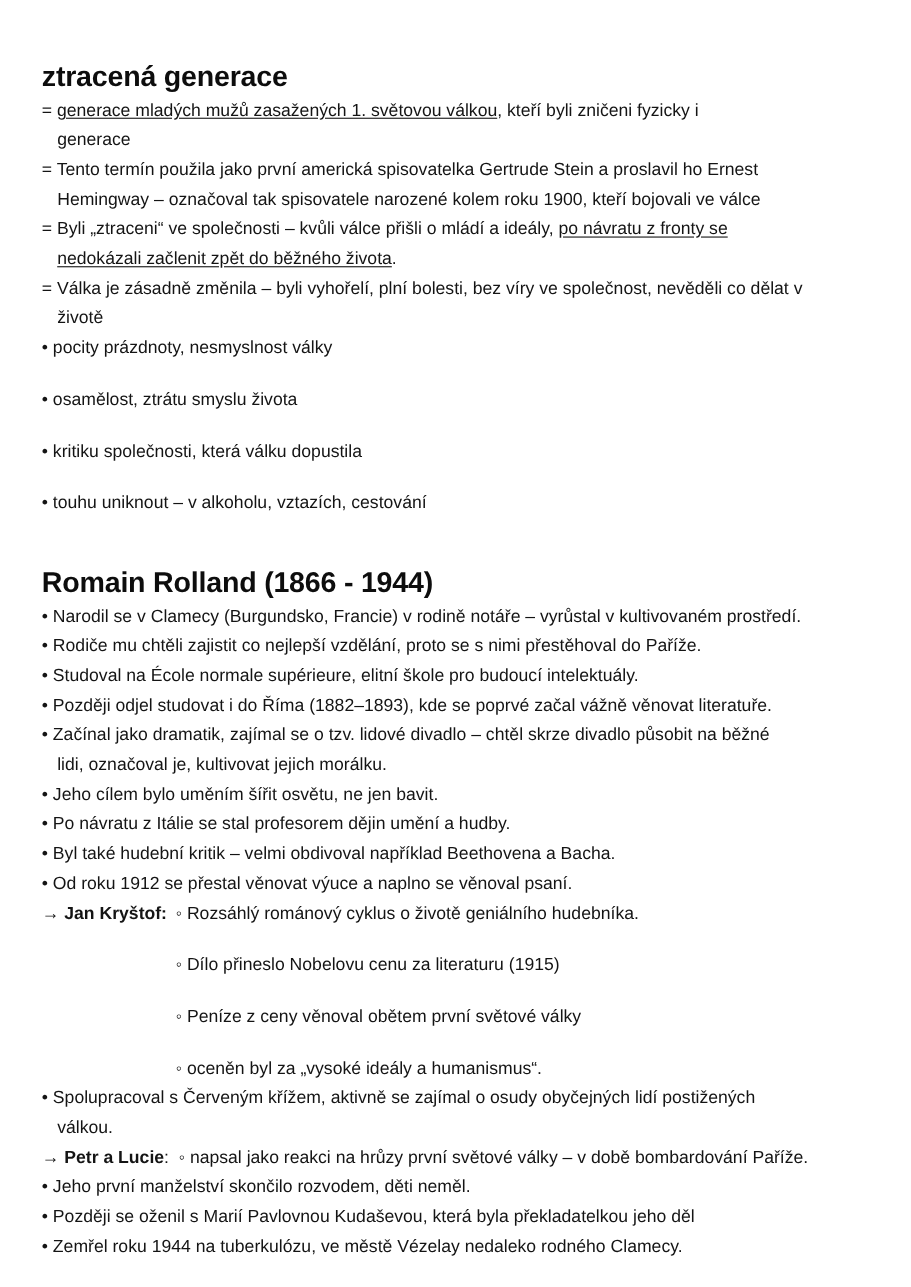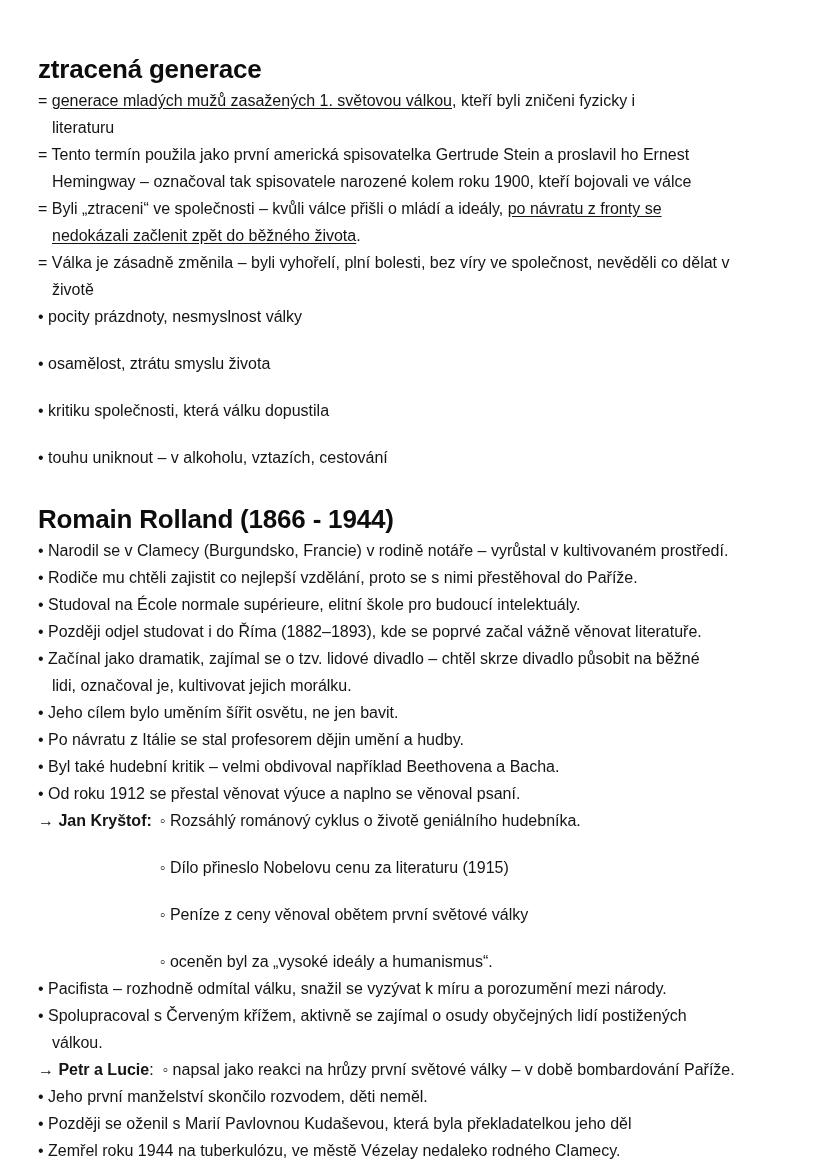--- a/index.html
+++ b/index.html
@@ -7,32 +7,32 @@
       font-family: "Liberation Sans", "DejaVu Sans", sans-serif; color: #141414; }
     .page { position: absolute; left: 38px; top: 51px; width: 770px; }
     h1 { margin: 0; font-size: 26px; font-weight: bold; line-height: 36px; color: #0d0d0d; letter-spacing: -0.2px; }
     .line { font-size: 16px; line-height: 27px; white-space: nowrap; }
     .cont { padding-left: 14px; }
     u { text-underline-offset: 2px; }
     .split { display: flex; }
     .split .lab { font-weight: bold; white-space: nowrap; }
     .split .list { display: flex; flex-direction: column; gap: 20px; }
     .gap { height: 30px; }
-    .sec2 { margin-top: 0; }
+    .sec2 { margin-top: 10px; }
   </style>
 </head>
 <body>
 
 <div class="page">
 
   <h1>ztracená generace</h1>
 
   <div>
     <div class="line"><span>= </span><u>generace mladých mužů zasažených 1. světovou válkou</u><span>, kteří byli zničeni fyzicky i</span></div>
-    <div class="line cont">literaturu</div>
+    <div class="line cont">generace</div>
   </div>
 
   <div>
     <div class="line"><span>= </span><span>Tento termín použila jako první americká spisovatelka Gertrude Stein a proslavil ho Ernest</span></div>
     <div class="line cont">Hemingway – označoval tak spisovatele narozené kolem roku 1900, kteří bojovali ve válce</div>
   </div>
 
   <div>
     <div class="line"><span>= </span><span>Byli „ztraceni“ ve společnosti – kvůli válce přišli o mládí a ideály, </span><u>po návratu z fronty se</u></div>
     <div class="line cont"><u>nedokázali začlenit zpět do běžného života</u><span>.</span></div>
@@ -70,21 +70,20 @@
   <div class="split">
     <div class="line lab" style="padding-right:8px;">→ Jan Kryštof:</div>
     <div class="list">
       <div class="line">◦ Rozsáhlý románový cyklus o životě geniálního hudebníka.</div>
       <div class="line">◦ Dílo přineslo Nobelovu cenu za literaturu (1915)</div>
       <div class="line">◦ Peníze z ceny věnoval obětem první světové války</div>
       <div class="line">◦ oceněn byl za „vysoké ideály a humanismus“.</div>
     </div>
   </div>
 
-  <div class="line">• Pacifista – rozhodně odmítal válku, snažil se vyzývat k míru a porozumění mezi národy.</div>
   <div class="line">• Spolupracoval s Červeným křížem, aktivně se zajímal o osudy obyčejných lidí postižených</div>
   <div class="line cont">válkou.</div>
 
   <div class="line"><b>→ Petr a Lucie</b><span>:</span>&nbsp;&nbsp;<span>◦ napsal jako reakci na hrůzy první světové války – v době bombardování Paříže.</span></div>
 
   <div class="line">• Jeho první manželství skončilo rozvodem, děti neměl.</div>
   <div class="line">• Později se oženil s Marií Pavlovnou Kudaševou, která byla překladatelkou jeho děl</div>
   <div class="line">• Zemřel roku 1944 na tuberkulózu, ve městě Vézelay nedaleko rodného Clamecy.</div>
 </div>
 

